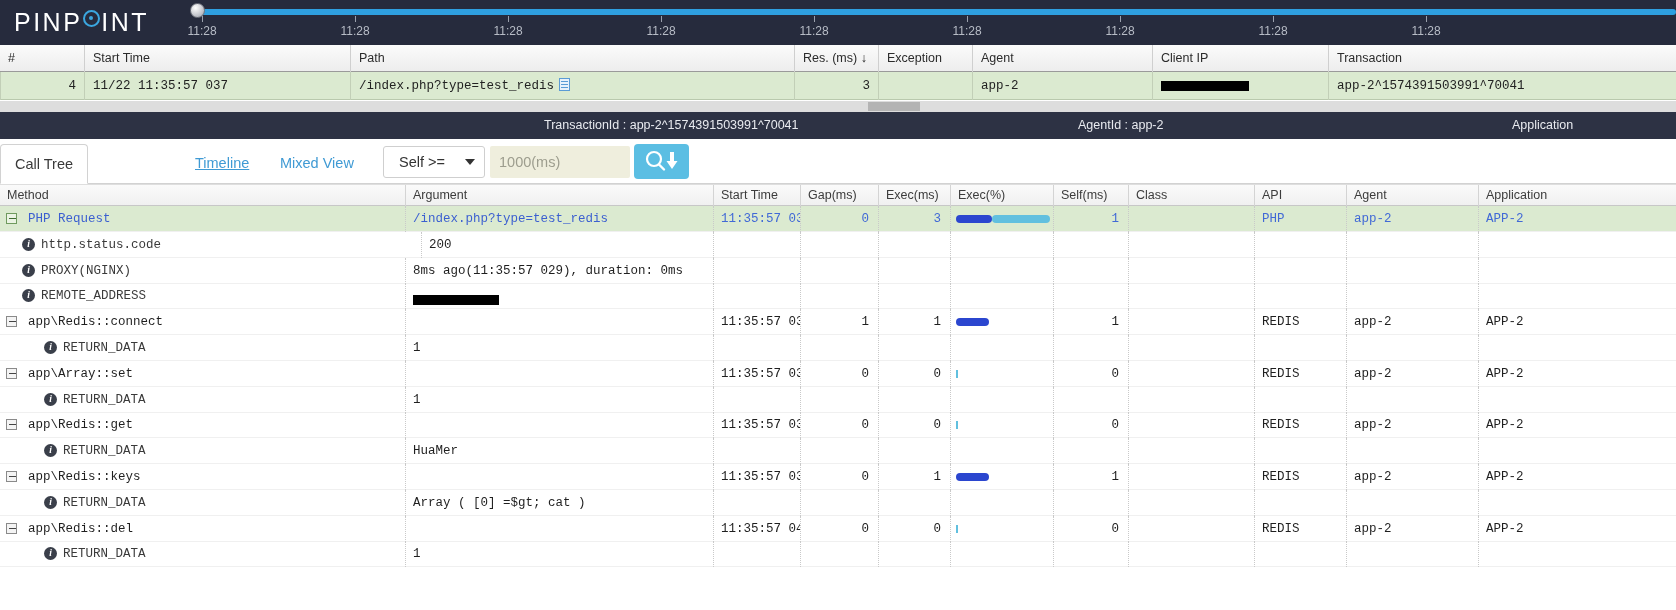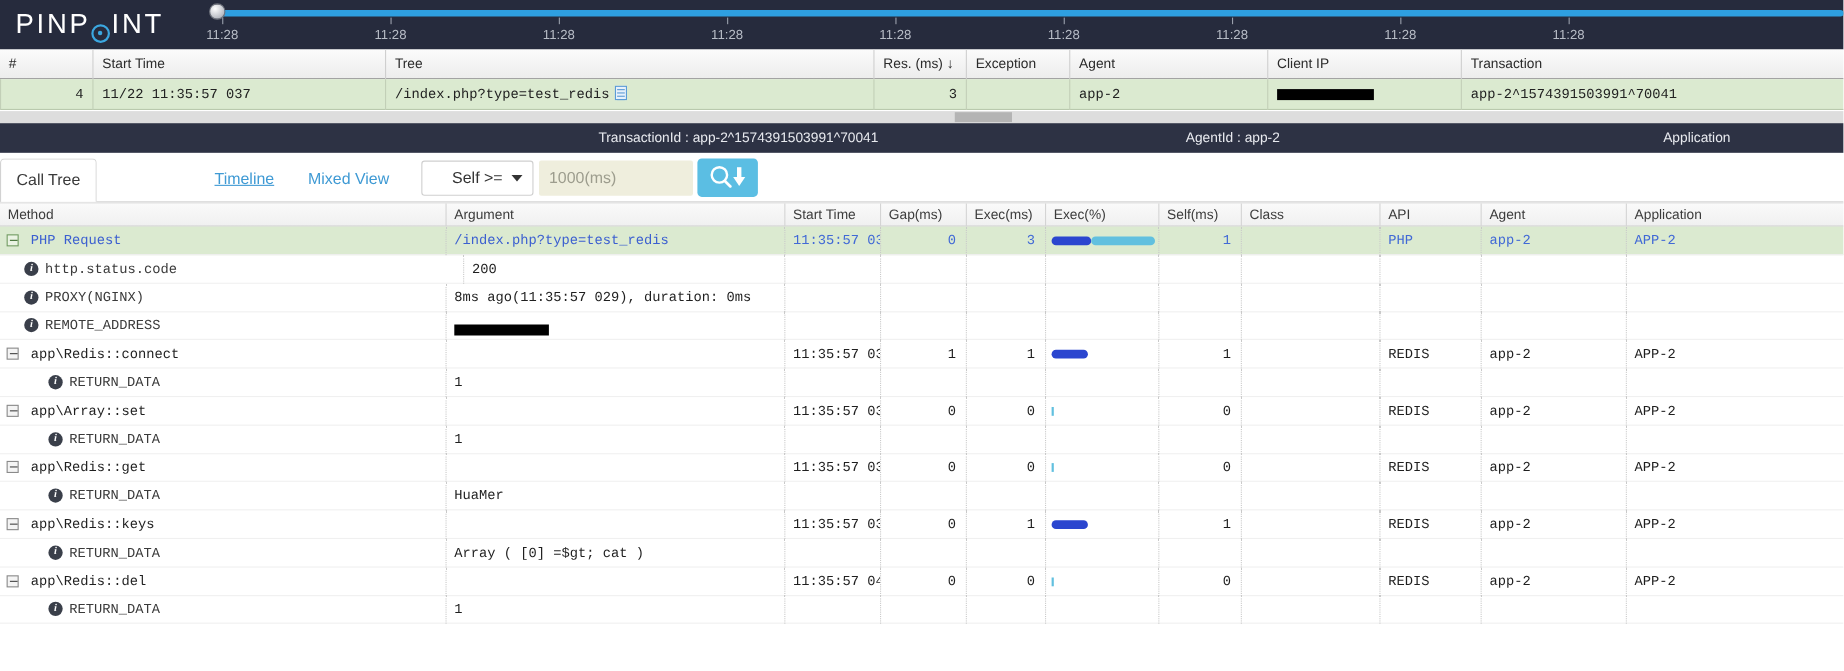--- a/index.html
+++ b/index.html
@@ -14,21 +14,21 @@
 
   
   .topbar {
     position: absolute; left: 0; top: 0; width: 1676px; height: 45px;
     background: #262b3d;
   }
   .logo {
     position: absolute; left: 14px; top: 8px;
     font-size: 25px; letter-spacing: 2.5px; color: #f2f4f7;
     font-family: "Liberation Sans", sans-serif; font-weight: 300;
-    display: flex; align-items: flex-end;
+    display: flex; align-items: flex-start;
   }
   .logo .dot {
     display: inline-block; width: 17px; height: 17px; border-radius: 50%;
     border: 2.5px solid #3ba7e0; position: relative; margin: 0 1px 0 1px;
     top: 2px;
   }
   .logo .dot::after {
     content: ""; position: absolute; left: 4px; top: 4px;
     width: 4px; height: 4px; border-radius: 50%; background: #3ba7e0;
   }
@@ -122,21 +122,21 @@
     font-size: 14.5px; color: #3f9ad4; padding: 0 14px; cursor: pointer;
   }
   .tab.active {
     color: #3a3a3a; background: #ffffff;
     border: 1px solid #d2d2d2; border-bottom: 1px solid #ffffff;
     border-radius: 4px 4px 0 0;
   }
   .selbox {
     position: absolute; left: 383px; top: 146px; width: 102px; height: 32px;
     border: 1px solid #cfcfcf; background: #fff; border-radius: 3px;
-    font-size: 14.5px; color: #333; line-height: 30px; padding-left: 27px;
+    font-size: 14.5px; color: #333; line-height: 30px; padding-left: 15px;
   }
   .selbox .caret {
     position: absolute; right: 9px; top: 12px;
     width: 0; height: 0;
     border-left: 5px solid transparent; border-right: 5px solid transparent;
     border-top: 6px solid #333;
   }
   .msinput {
     position: absolute; left: 490px; top: 146px; width: 140px; height: 32px;
     background: #efeedd; border: none; border-radius: 2px;
@@ -251,21 +251,21 @@
           <div class="tick-mark" style="left: 1236px;"></div>
           <div class="tick-label" style="left: 1236px;">11:28</div>
         </div>
     </div>
   </div>
 
   <div class="txtable">
     <div class="txhead" id="txhead">
         <div class="cell" style="left: 0px; width: 84px;">#</div>
         <div class="cell" style="left: 84px; width: 266px;">Start Time</div>
-        <div class="cell" style="left: 350px; width: 444px;">Tree</div>
+        <div class="cell" style="left: 350px; width: 444px;">Path</div>
         <div class="cell" style="left: 794px; width: 84px;">Res. (ms) ↓</div>
         <div class="cell" style="left: 878px; width: 94px;">Exception</div>
         <div class="cell" style="left: 972px; width: 180px;">Agent</div>
         <div class="cell" style="left: 1152px; width: 176px;">Client IP</div>
         <div class="cell" style="left: 1328px; width: 348px;">Transaction</div>
       </div>
     <div class="txrow" id="txrow">
         <div class="cell num" style="left: 0px; width: 84px;">4</div>
         <div class="cell" style="left: 84px; width: 266px;">11/22 11:35:57 037</div>
         <div class="cell" style="left: 350px; width: 444px;">/index.php?type=test_redis<span class="doc-icon"></span></div>

